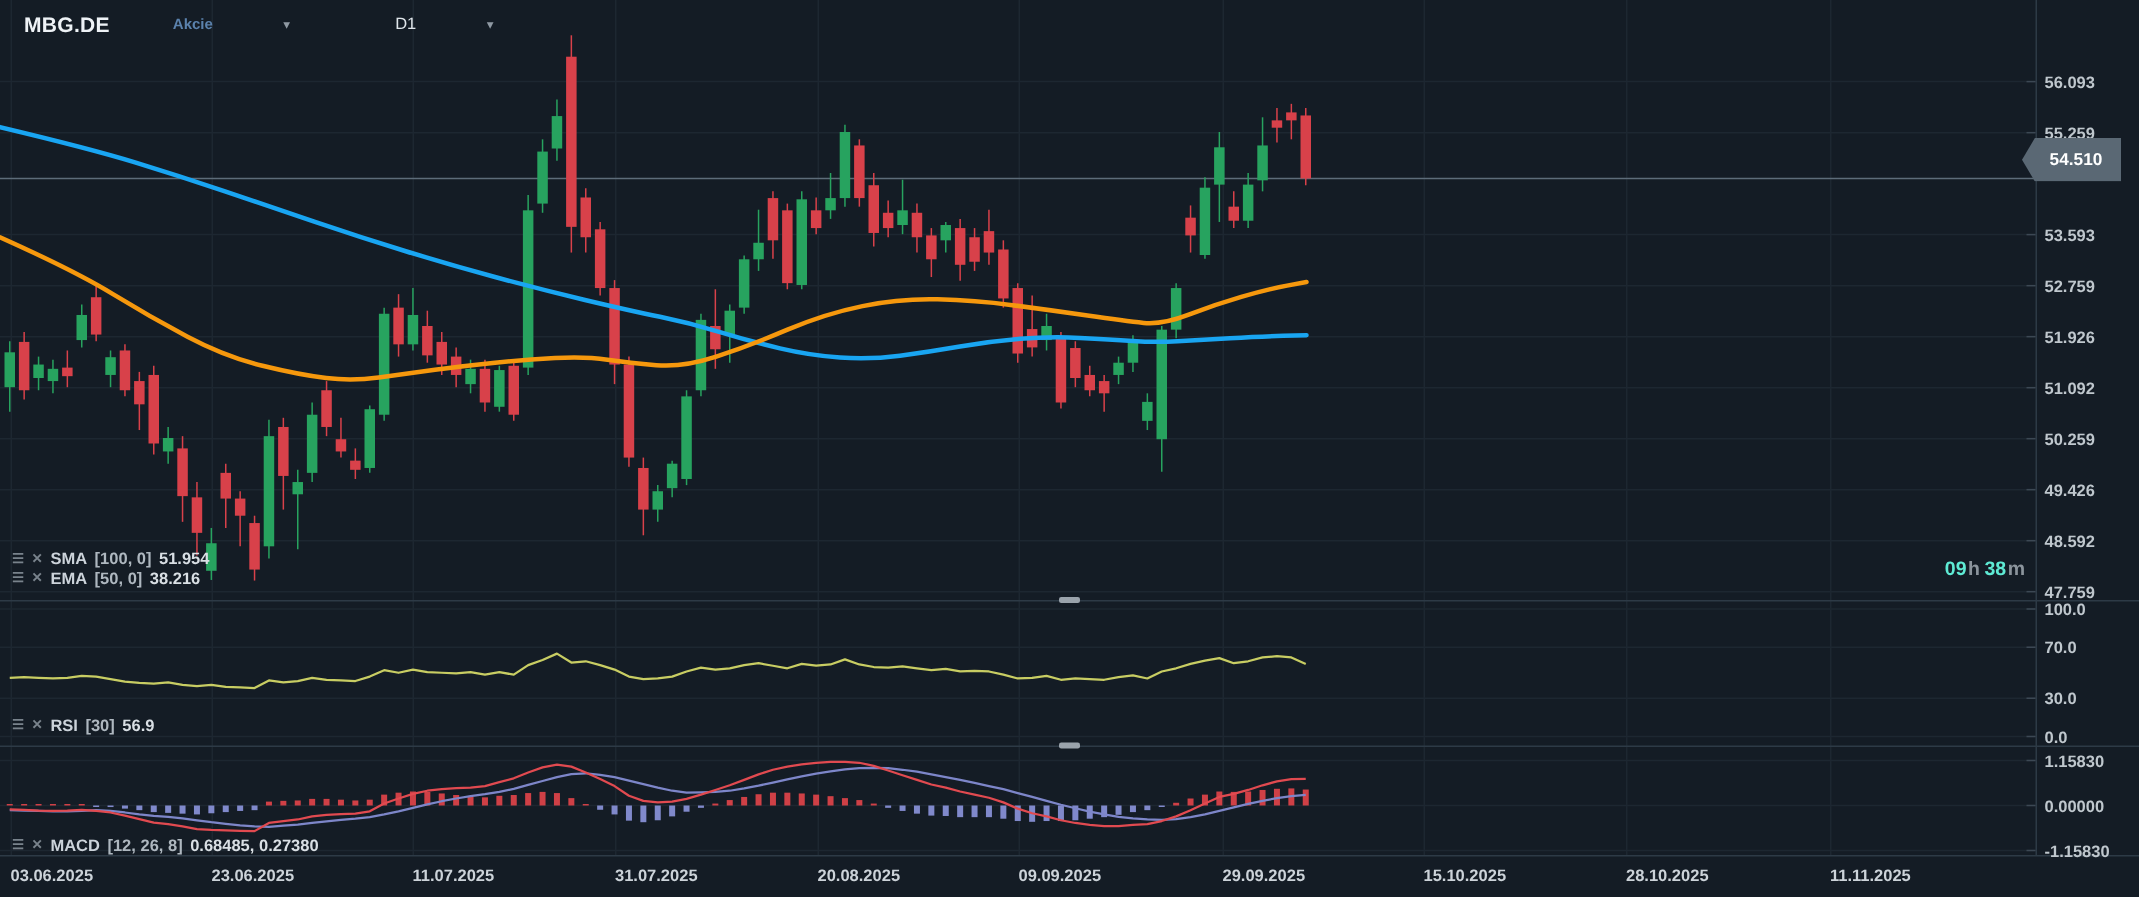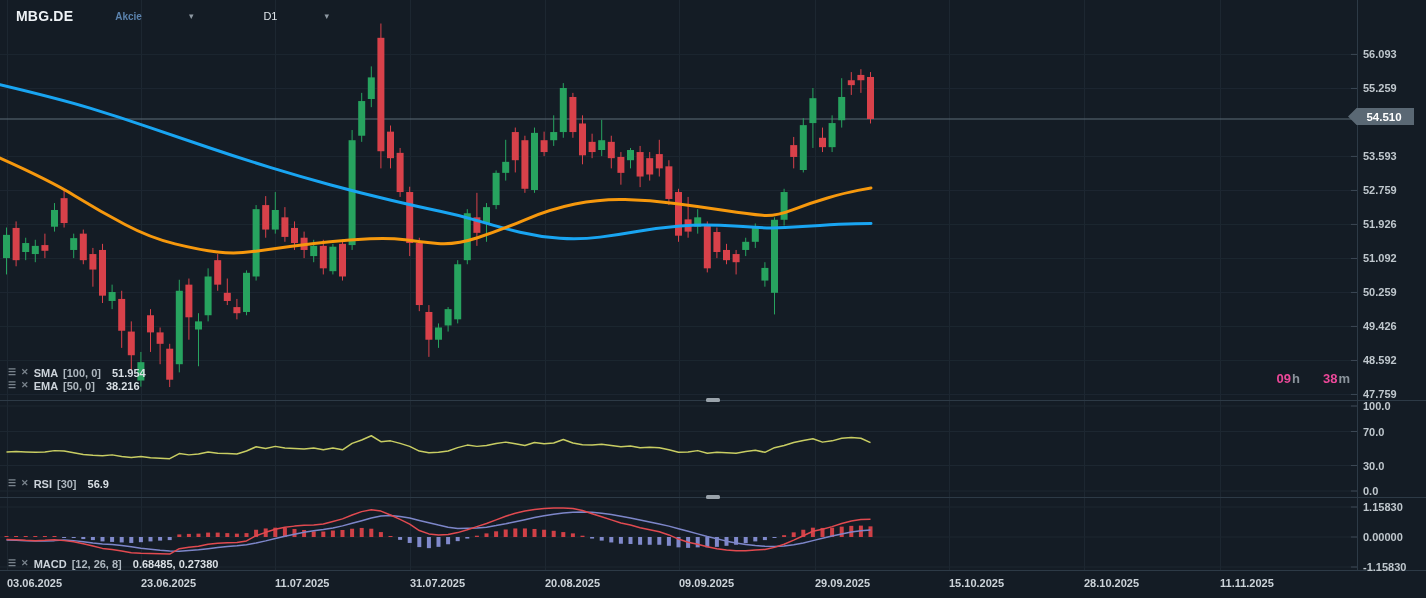--- a/index.html
+++ b/index.html
@@ -8,25 +8,25 @@
   svg#chart{position:absolute;left:0;top:0;}
   .header{position:absolute;top:8px;left:16px;display:flex;align-items:center;z-index:5;gap:40px;}
   .sym{color:#eef2f6;font-size:14px;font-weight:700;letter-spacing:.2px;cursor:pointer;}
   .badge{color:#5b82ad;font-size:10px;font-weight:700;margin-left:2px;}
   .chev{color:#8f99a3;font-size:9px;margin-left:7px;cursor:pointer;}
   .tf{color:#dfe5ea;font-size:11px;font-weight:400;margin-left:30px;cursor:pointer;}
   .ind{position:absolute;left:8px;display:flex;align-items:center;gap:5px;height:13px;
        font-size:11px;font-weight:700;color:#ccd3da;z-index:5;white-space:nowrap;}
   .ic{color:#79838c;font-size:9px;line-height:9px;cursor:pointer;}
   .ind-params{color:#aeb7bf;}
-  .ind-val{color:#d9dfe4;margin-left:6px;}
+  .ind-val{color:#d9dfe4;}
   .countdown{position:absolute;top:371px;right:73px;font-size:13px;font-weight:700;z-index:5;}
-  .cd-num{color:#ec4899;margin-left:20px;}
+  .cd-num{color:#5eead4;}
   .cd-unit{color:#8b949c;padding:0 3px 0 1px;}
-  .price-tag{position:absolute;top:108px;left:1348px;width:66px;height:17px;background:#5a6874;
+  .price-tag{position:absolute;top:92px;left:1348px;width:66px;height:29px;background:#5a6874;
        color:#ffffff;font-size:11.5px;font-weight:700;display:flex;align-items:center;justify-content:center;
        clip-path:polygon(0 50%,13% 0,100% 0,100% 100%,13% 100%);padding-left:6px;box-sizing:border-box;z-index:6;}
 </style>
 </head>
 <body>
 
 <div class="app">
   <svg id="chart" width="1426" height="598">
       <line x1="7.5" y1="0" x2="7.5" y2="570" stroke="#1d2731" stroke-width="1"></line>
       <line x1="141.5" y1="0" x2="141.5" y2="570" stroke="#1d2731" stroke-width="1"></line>

